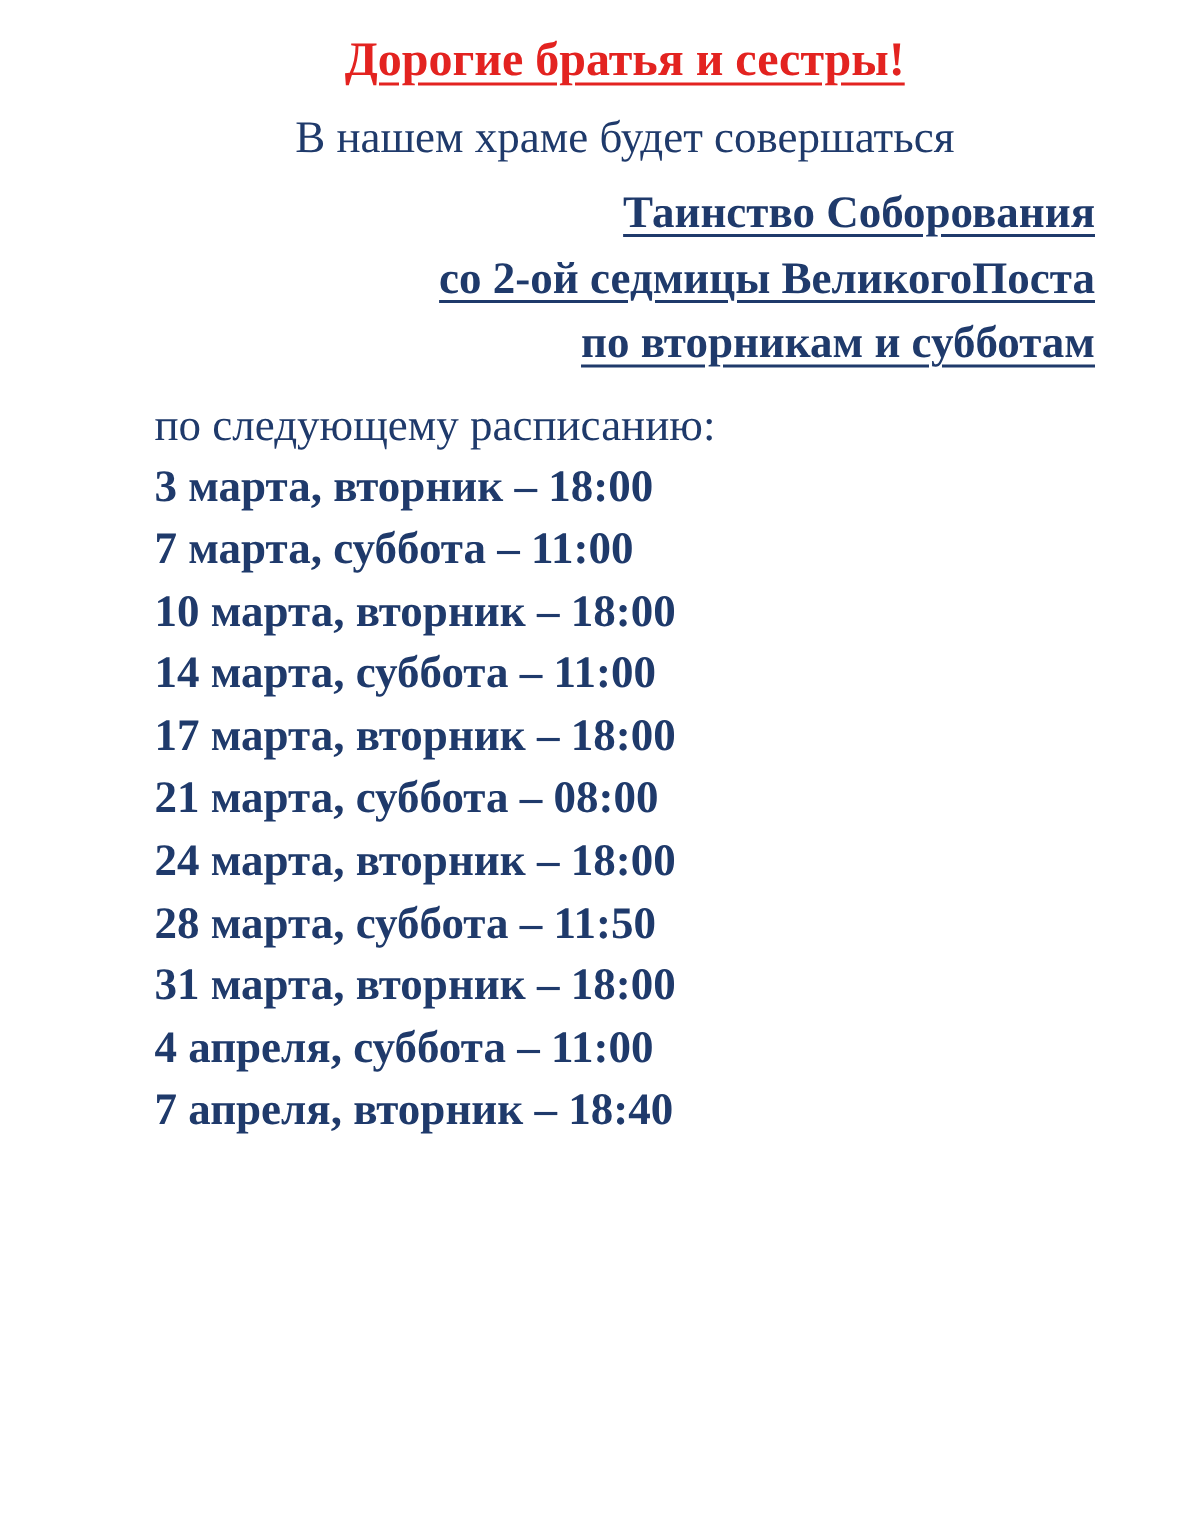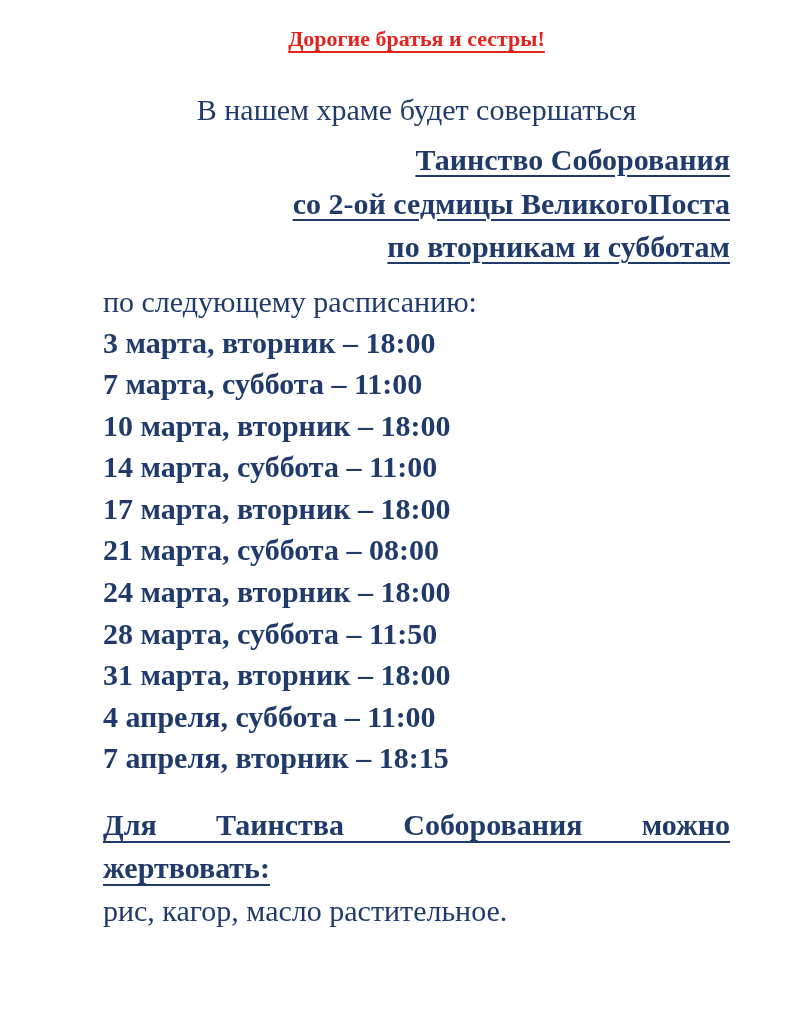--- a/index.html
+++ b/index.html
@@ -16,31 +16,31 @@
     background: #ffffff;
     font-family: "Liberation Serif", "DejaVu Serif", serif;
     color: var(--navy);
     padding: 20px 61px 0 103px;
     overflow: hidden;
   }
   .center { text-align: center; }
   .heading-red {
     color: var(--red);
     font-weight: bold;
-    font-size: 22px;
+    font-size: 32px;
     line-height: 38px;
     text-decoration: underline;
     text-decoration-thickness: 2px;
     text-underline-offset: 5px;
     margin: 0;
   }
   .intro-line {
     font-size: 30px;
     line-height: 38px;
-    margin-top: 33px;
+    margin-top: 15px;
     font-weight: normal;
   }
   .title-block { margin-top: 9px; }
   .title-line {
     font-size: 30px;
     font-weight: bold;
     line-height: 43.5px;
     text-decoration: underline;
     text-decoration-thickness: 2px;
     text-underline-offset: 5px;
@@ -107,24 +107,17 @@
     <div class="schedule-row">3 марта, вторник – 18:00</div>
     <div class="schedule-row">7 марта, суббота – 11:00</div>
     <div class="schedule-row">10 марта, вторник – 18:00</div>
     <div class="schedule-row">14 марта, суббота – 11:00</div>
     <div class="schedule-row">17 марта, вторник – 18:00</div>
     <div class="schedule-row">21 марта, суббота – 08:00</div>
     <div class="schedule-row">24 марта, вторник – 18:00</div>
     <div class="schedule-row">28 марта, суббота – 11:50</div>
     <div class="schedule-row">31 марта, вторник – 18:00</div>
     <div class="schedule-row">4 апреля, суббота – 11:00</div>
-    <div class="schedule-row">7 апреля, вторник – 18:15</div>
+    <div class="schedule-row">7 апреля, вторник – 18:40</div>
   </div>
 
-  <div class="donation-block">
-    <div class="donation-line1">Для Таинства Соборования можно</div>
-    <div>
-      <span class="donation-line2">жертвовать:</span>
-    </div>
-    <div class="donation-items">рис, кагор, масло растительное.</div>
-  </div>
 
 </div>
 
 </body></html>

